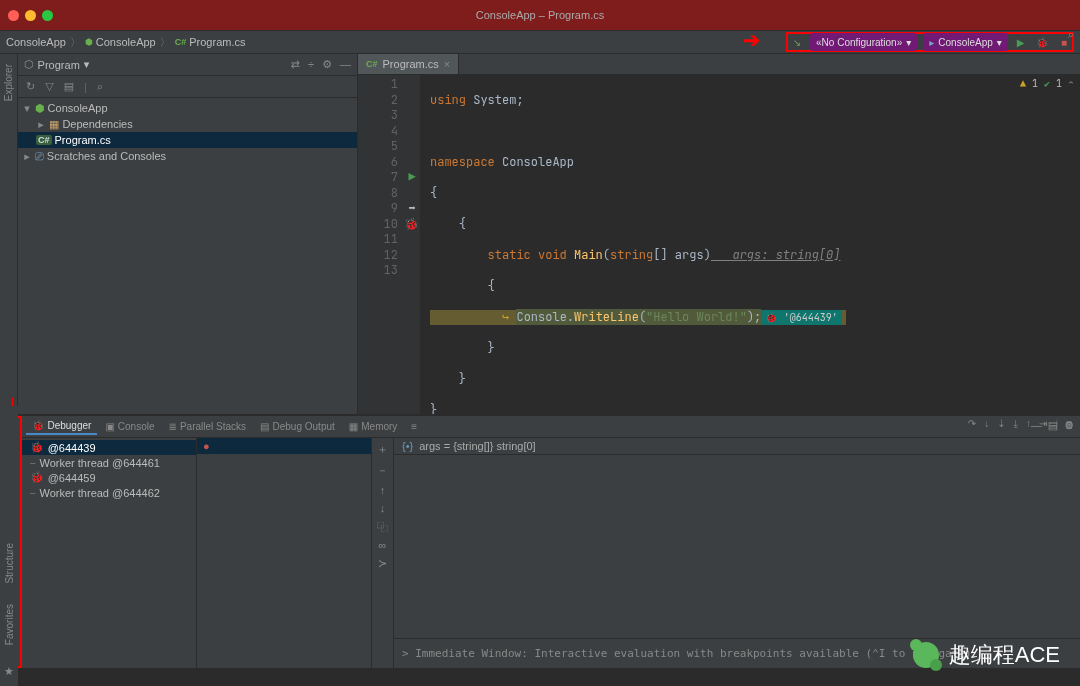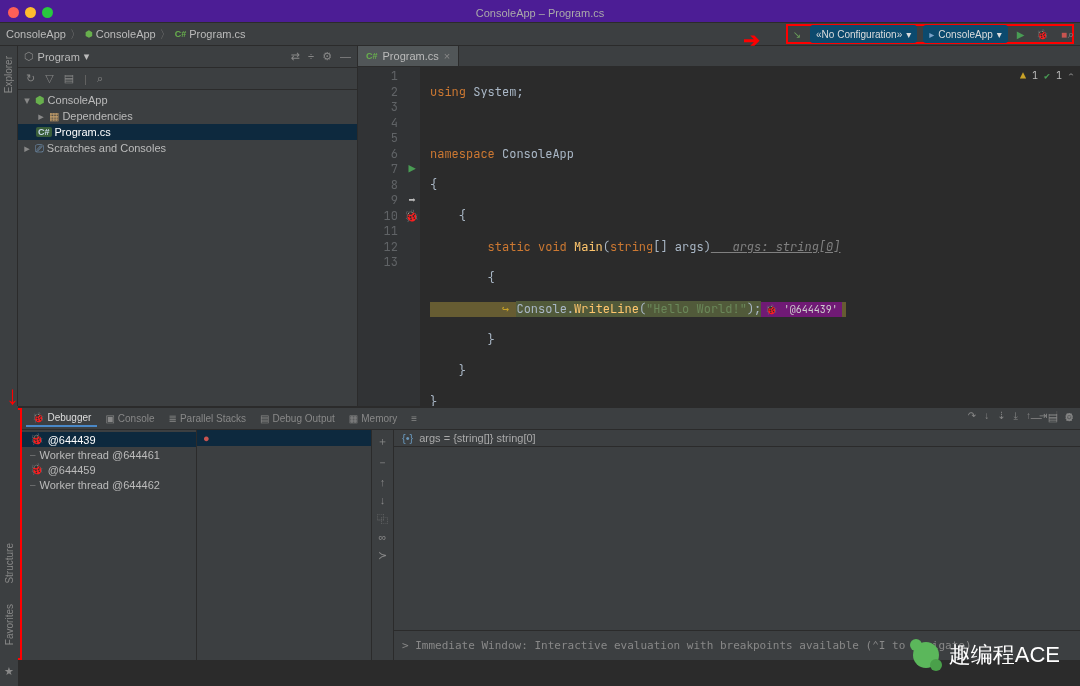--- a/index.html
+++ b/index.html
@@ -1,30 +1,30 @@
 <!DOCTYPE html>
 <html><head>
 <meta charset="utf-8">
 <style>
   * { margin: 0; padding: 0; box-sizing: border-box; }
   body { font-family: "Lucida Grande", "Segoe UI", sans-serif; font-size: 11px; color: #bbb; background: #2b2b2b; width: 1080px; height: 686px; overflow: hidden; position: relative; }
   
-  .titlebar { height: 22px; background: #4c1d95; display: flex; padding: 7px 8px; position: relative; }
+  .titlebar { height: 22px; background: #7f1d1d; display: flex; align-items: center; padding: 15px 8px; position: relative; }
   .traffic-lights { display: flex; gap: 6px; }
   .light { width: 11px; height: 11px; border-radius: 50%; }
   .red { background: #ff5f57; } .yellow { background: #febc2e; } .green { background: #28c840; }
   .titlebar-title { position: absolute; left: 50%; transform: translateX(-50%); color: #aaa; font-size: 11px; }
   
   .navbar { height: 24px; background: #3c3f41; border-top: 1px solid #2b2b2b; border-bottom: 1px solid #2b2b2b; display: flex; align-items: center; justify-content: space-between; padding: 0 6px; }
   .breadcrumbs { display: flex; align-items: center; gap: 4px; font-size: 11px; }
   .bc-item { display: flex; align-items: center; gap: 3px; color: #bbb; }
   .bc-sep { color: #777; }
   .toolbar-right { display: flex; align-items: center; gap: 6px; border: 2px solid #ff0000; padding: 1px 2px; height: 20px; }
   .red-arrow-top { position:absolute; right: 320px; top: 28px; color:#ff0000; font-size:20px; font-weight:bold;}
-  .tb-btn { display: flex; align-items: center; justify-content: center; height: 18px; padding: 0 6px; background: #0c4a6e; border-radius: 3px; font-size: 10px; color:#ddd; gap:4px;}
+  .tb-btn { display: flex; align-items: center; justify-content: center; height: 18px; padding: 0 6px; background: #701a75; border-radius: 3px; font-size: 10px; color:#ddd; gap:4px;}
   .tb-btn.small { padding: 0 3px; background: none; }
   .run-green { color: #499c54; }
   .stop-red { color: #c75450; }
   .bug-green { color:#499c54;}
   
   .main-area { display: flex; height: 360px; }
   .left-stripe { width: 18px; background: #3c3f41; border-right: 1px solid #2b2b2b; display:flex; flex-direction:column; align-items:center; padding-top:10px; gap:30px;}
   .stripe-text { writing-mode: vertical-lr; transform: rotate(180deg); font-size:10px; color:#888;}
   .project-panel { width: 340px; background: #3c3f41; border-right: 1px solid #2b2b2b; display:flex; flex-direction:column;}
   .panel-header { height: 22px; display:flex; align-items:center; justify-content:space-between; padding:0 6px; border-bottom:1px solid #2b2b2b;}
@@ -43,21 +43,21 @@
   .editor-tab { height:20px; background:#515658; padding:0 8px; display:flex; align-items:center; gap:5px; font-size:11px; border-right:1px solid #2b2b2b;}
   .tab-close { color:#888; cursor:pointer;}
   .editor-body { flex:1; display:flex; font-family:"JetBrains Mono","Consolas",monospace; font-size:12px; position:relative;}
   .editor-inspection { position:absolute; top:2px; right:6px; display:flex; gap:6px; font-size:10px; align-items:center;}
   .gutter { width:46px; background:#313335; text-align:right; padding:2px 6px 0 0; color:#606366; line-height:15.5px;}
   .gutter-col2 { width:16px; background:#313335; padding-top:2px; line-height:15.5px; text-align:center;}
   .code-lines { padding:2px 0 0 10px; line-height:15.5px; white-space:pre;}
   .kw { color:#cc7832; } .str { color:#6a8759; } .cm { color:#808080; font-style:italic;text-decoration:underline;} .id { color:#a9b7c6;} .cls { color:#a9b7c6; text-decoration:underline; text-decoration-color:#6a6a15;} .mth { color:#ffc66d;}
   .code-line { height:15.5px; }
   .code-line.exec { background:#665c32;}
-  .exec-tag { float:right; background:#701a75; color:#ccc; font-size:10px; padding:0 4px; margin-right:4px;}
+  .exec-tag { float:right; background:#0f766e; color:#ccc; font-size:10px; padding:0 4px; margin-right:4px;}
   .editor-footer { height:22px; background:#3c3f41; border-top:1px solid #2b2b2b; display:flex; align-items:center; justify-content:space-between; padding:0 8px;}
   .editor-footer .crumbs { display:flex; gap:6px; align-items:center;}
   
   .debug-panel { height: 254px; background:#3c3f41; border-top:2px solid #2b2b2b; display:flex; position:relative;}
   .debug-left-tools { width:22px; background:#3c3f41; display:flex; flex-direction:column; align-items:center; padding-top:1px; gap:5px; border:2px solid #ff0000;}
   .dl-btn { width:16px; height:16px; display:flex; align-items:center; justify-content:center; color:#888; font-size:11px;}
   .red-arrow-left { position:absolute; left:6px; top:-28px; color:#ff0000; font-size:26px; font-weight:bold;}
   .debug-main { flex:1; display:flex; flex-direction:column;}
   .debug-tabs { height:22px; display:flex; align-items:center; gap:2px; padding:0 4px; border-bottom:1px solid #2b2b2b; font-size:10px;}
   .dtab { padding:2px 6px; color:#888; display:flex; align-items:center; gap:3px;}

